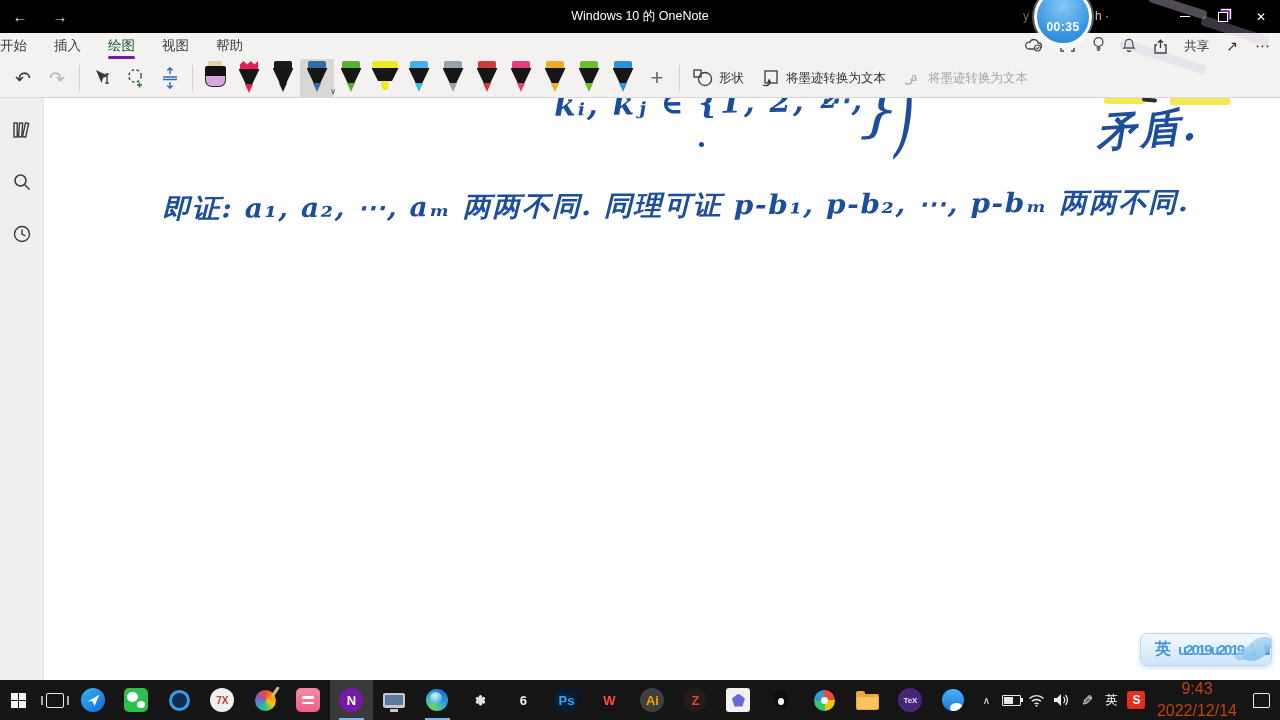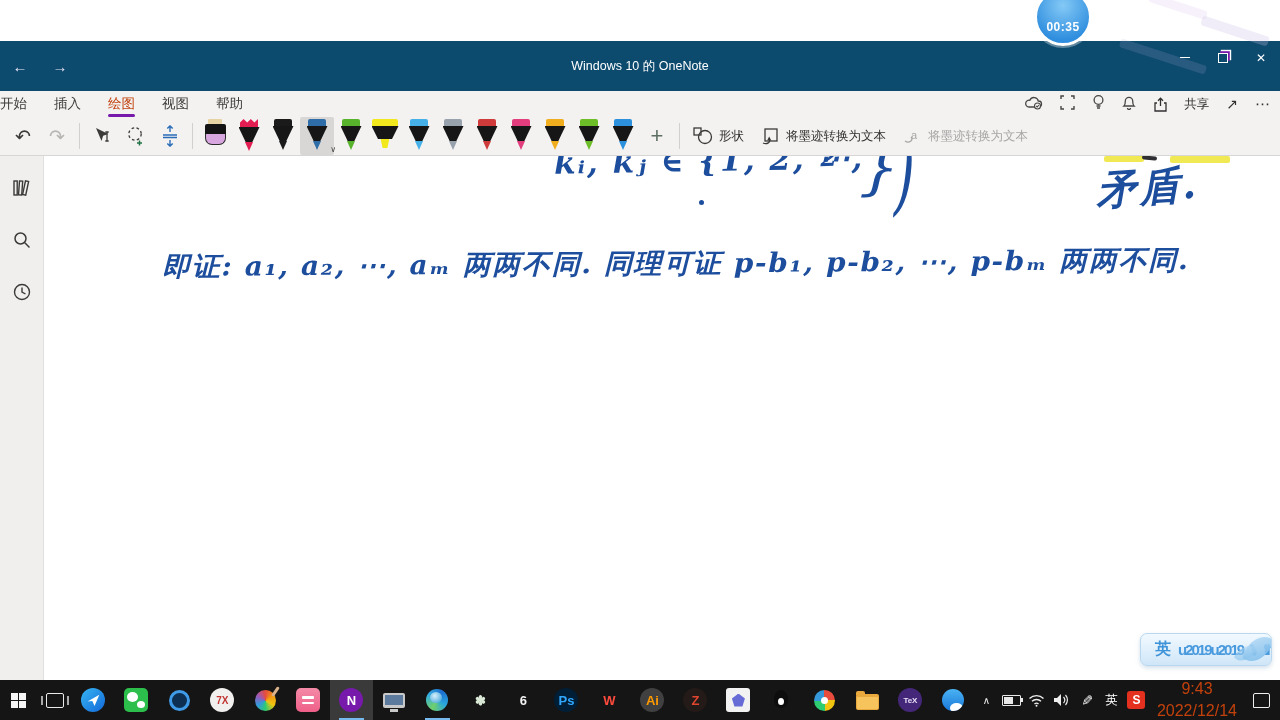--- a/index.html
+++ b/index.html
@@ -1,20 +1,20 @@
 <!DOCTYPE html>
 <html style="--ink: #1d4e9d;"><head>
 <meta charset="utf-8">
 <style>
   html,body{margin:0;padding:0;width:1280px;height:720px;overflow:hidden;
     font-family:"Liberation Sans",sans-serif;background:#fff;}
   .screen{position:relative;width:1280px;height:720px;overflow:hidden;}
 
   
-  .titlebar{position:relative;height:50px;background:#0c4a6e;display:flex;align-items:center;color:#fff;margin-top:41px;}
+  .titlebar{position:relative;height:33px;background:#000000;display:flex;align-items:center;color:#fff;}
   .nav-btn{width:40px;height:33px;display:flex;align-items:center;justify-content:center;font-size:15px;color:#f0e6f7;}
   .nav-btn.back::before{content:"\2190";}
   .nav-btn.fwd::before{content:"\2192";opacity:.95;}
   .tb-title{position:absolute;left:0;right:0;text-align:center;font-size:12.5px;color:#fff;pointer-events:none;}
   .win-controls{position:absolute;right:0;top:0;height:33px;display:flex;}
   .wc{width:38px;height:33px;display:flex;align-items:center;justify-content:center;color:#fff;}
   .wc.min::before{content:"";width:10px;height:1.5px;background:#fff;}
   .wc.max::before{content:"";width:8px;height:8px;border:1.2px solid #fff;box-shadow:2px -2px 0 -0.2px #7719aa,3px -3px 0 0.2px #fff;}
   .wc.close::before{content:"\2715";font-size:12px;}
 
@@ -29,21 +29,21 @@
   .wm-frag.f1{left:1095px;top:9px;}
   .watermark{position:absolute;pointer-events:none;z-index:28;background:rgba(228,214,244,.35);transform:rotate(18deg);border-radius:3px;}
   .wm1{left:1148px;top:2px;width:60px;height:9px;}
   .wm2{left:1200px;top:26px;width:70px;height:10px;background:rgba(205,190,230,.28);}
   .wm3{left:1118px;top:52px;width:90px;height:9px;background:rgba(180,170,210,.18);}
 
   
   .ribbon{background:#f3f2f1;border-bottom:1px solid #d8d6d4;height:64px;}
   .tabrow{height:26px;display:flex;align-items:center;padding-left:0;position:relative;}
   .rtab{font-size:13.5px;color:#3b3a39;margin-right:27px;height:26px;display:flex;align-items:center;position:relative;}
-  .rtab.active{color:#c2410c;}
+  .rtab.active{color:#14532d;}
   .rtab.active::after{content:"";position:absolute;left:0;right:0;bottom:0;height:3px;background:#7719aa;border-radius:2px;}
   .tabrow-right{position:absolute;right:10px;top:0;height:26px;display:flex;align-items:center;gap:17px;color:#484644;}
   .tri{display:flex;align-items:center;gap:16px;font-size:12.5px;color:#323130;}
   .tri svg{display:block;}
   .dots3::before{content:"\22EF";font-size:15px;color:#323130;}
   .arrow-ne::before{content:"\2197";font-size:14px;color:#323130;}
 
   .toolrow{height:38px;display:flex;align-items:center;padding-left:6px;}
   .tbtn{width:34px;height:34px;display:flex;align-items:center;justify-content:center;border-radius:2px;}
   .vdiv{width:1px;height:26px;background:#d2d0ce;margin:0 5px;}

